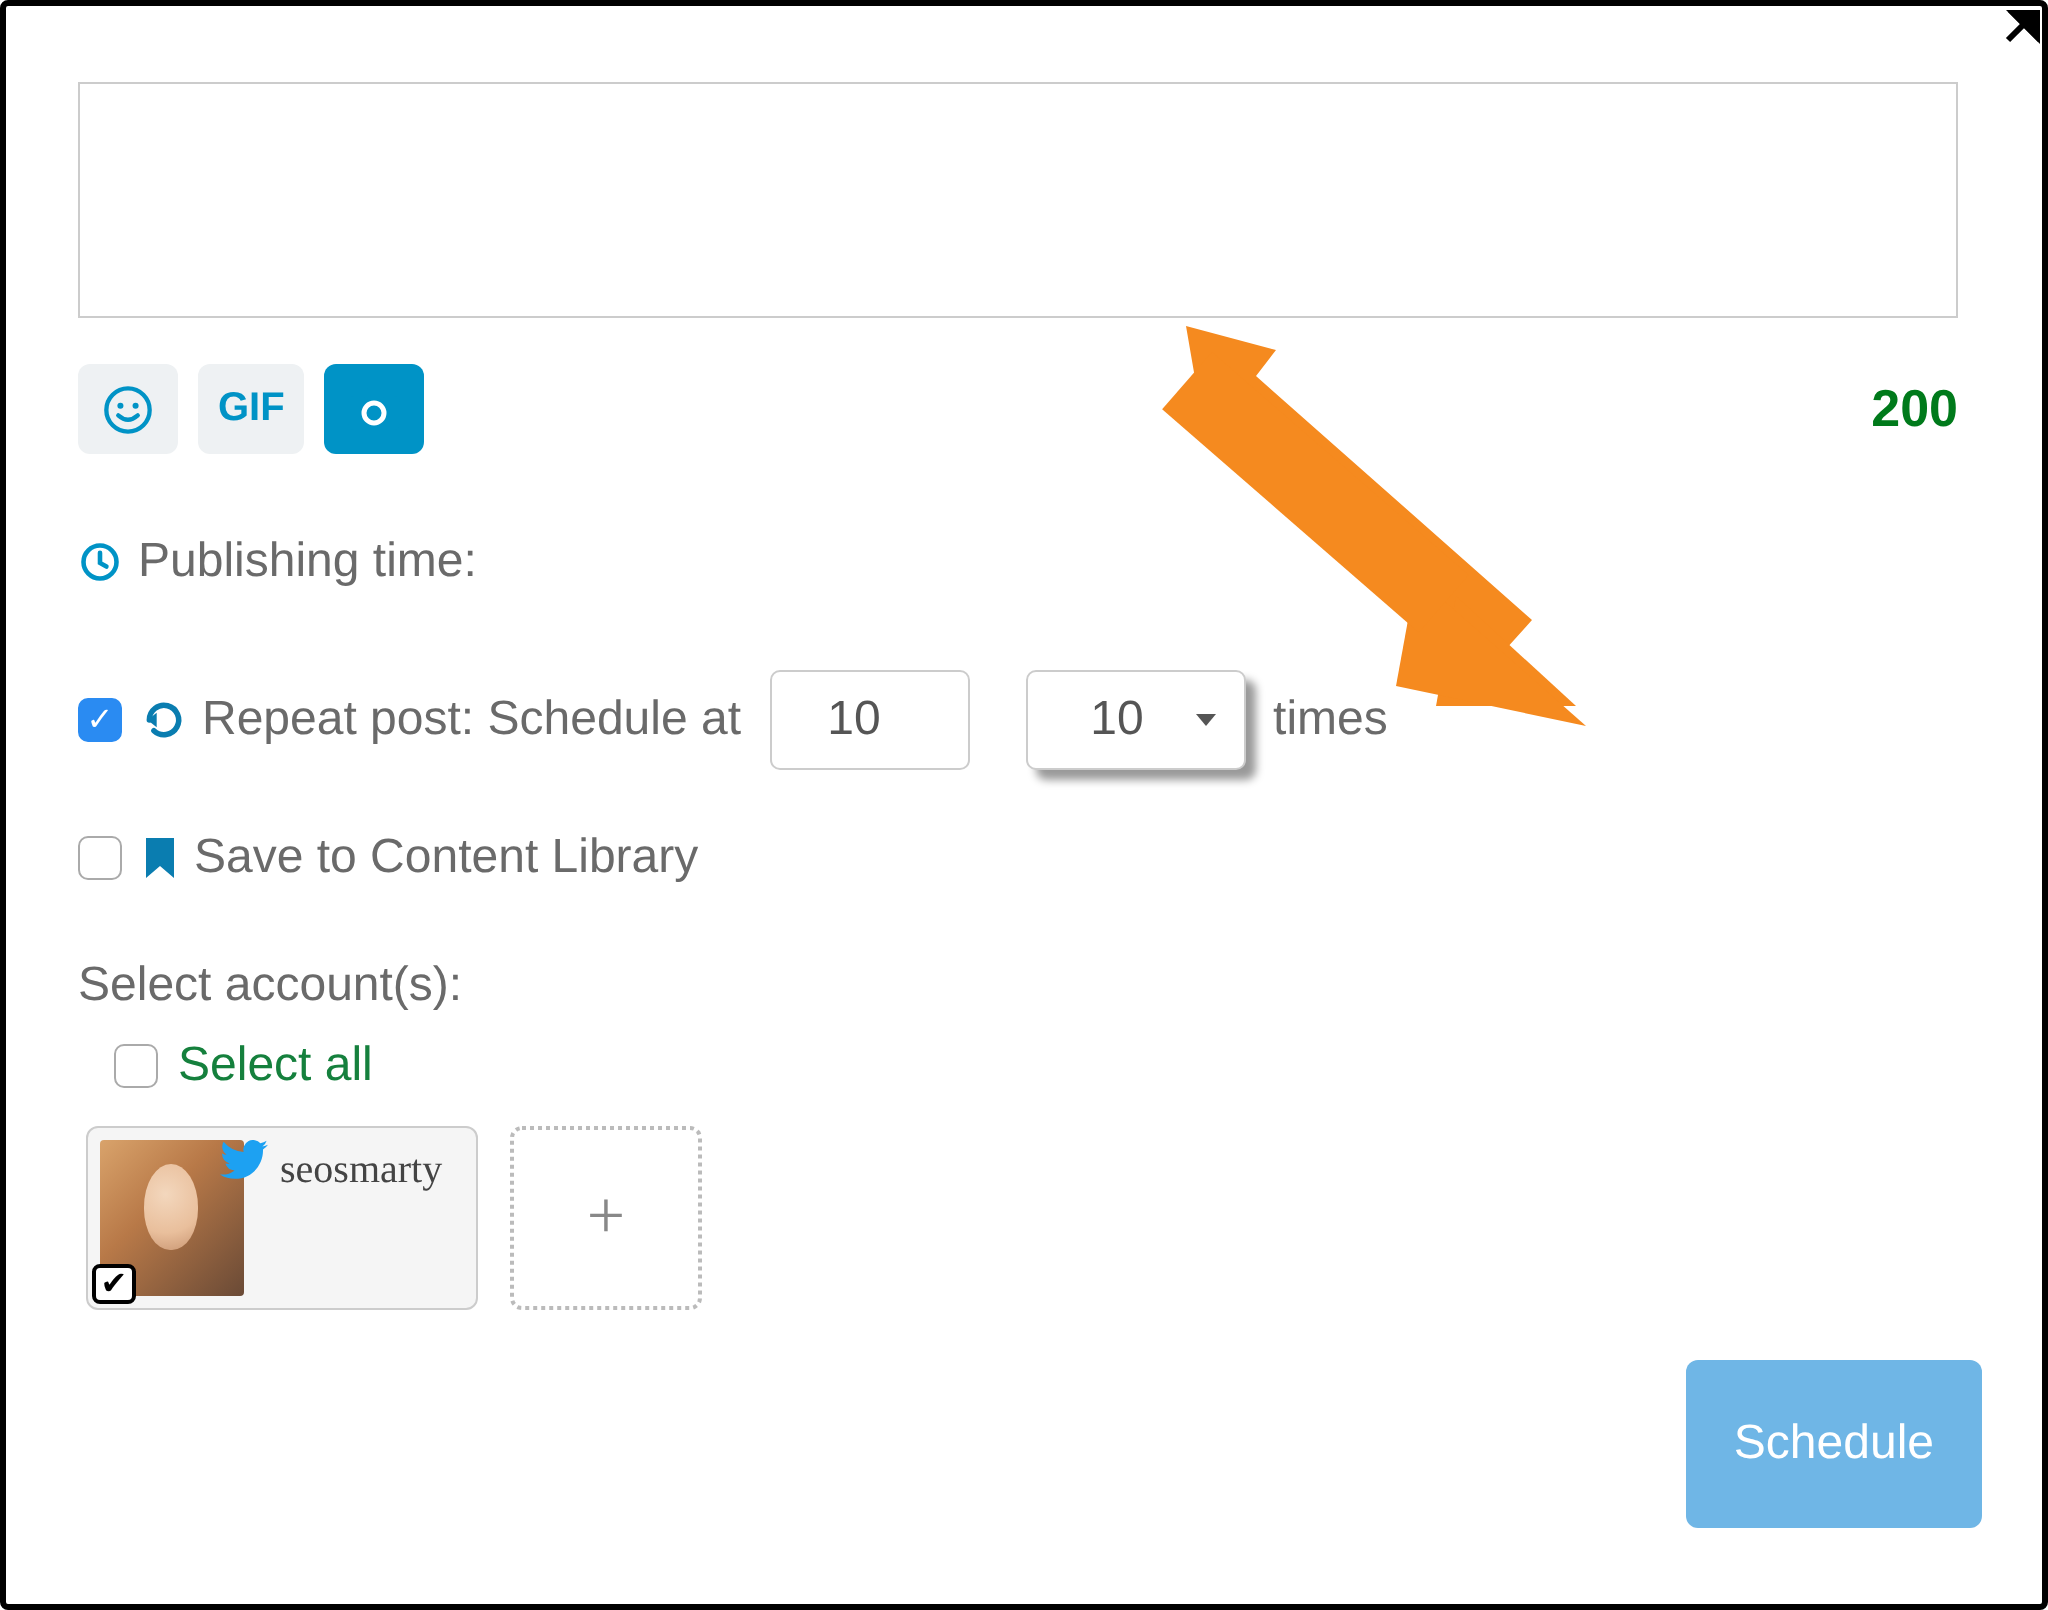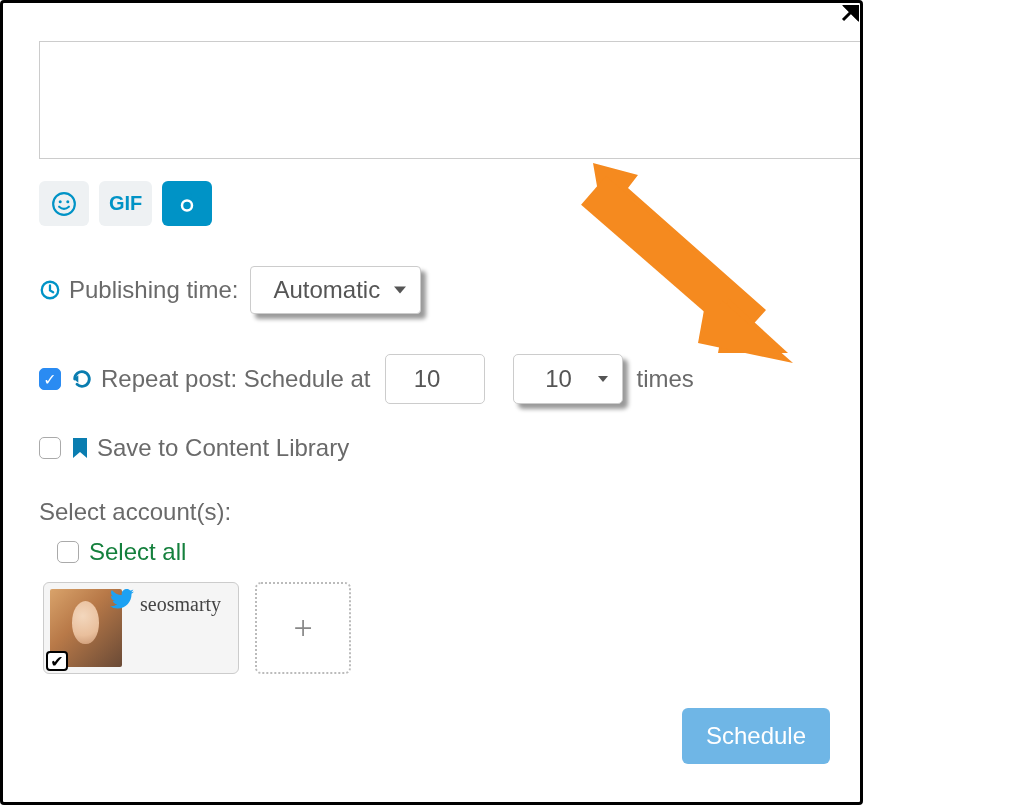--- a/index.html
+++ b/index.html
@@ -3,21 +3,21 @@
 <meta charset="utf-8">
 <style>
   * { box-sizing: border-box; }
   html, body {
     margin: 0; padding: 0;
     font-family: "Helvetica Neue", Helvetica, Arial, sans-serif;
     background: #fff;
     color: #555;
   }
   .frame {
-    width: 863px;
+    width: 1024px;
     height: 805px;
     position: relative;
     border: 3px solid #000;
     border-radius: 4px;
     padding: 10px 20px 20px 20px;
     overflow: hidden;
   }
   .post-area {
     width: 940px;
     height: 118px;
@@ -234,21 +234,21 @@
   }
   .schedule-btn {
     position: absolute;
     right: 30px;
     bottom: 38px;
     background: #6fb6e6;
     color: #fff;
     border: none;
     border-radius: 6px;
     font-size: 24px;
-    padding: 14px 24px;
+    padding: 28px 24px;
     cursor: pointer;
   }
   
   .arrow-anno {
     position: absolute;
     left: 555px; top: 160px;
     width: 250px; height: 220px;
     pointer-events: none;
   }
   
@@ -294,24 +294,20 @@
   </div>
 
   <div class="row">
     <span class="clock-icon">
       <svg width="22" height="22" viewBox="0 0 24 24">
           <circle cx="12" cy="12" r="9" fill="none" stroke="#0093c6" stroke-width="2.5"></circle>
           <path d="M12 7 V12.5 L15.5 14.5" stroke="#0093c6" stroke-width="2.5" fill="none" stroke-linecap="round"></path>
         </svg>
     </span>
     <span>Publishing time:</span>
-    <div class="select-control">
-      <span>Automatic</span>
-      <span class="caret"></span>
-    </div>
   </div>
 
   <div class="row">
     <span class="chk checked">✓</span>
     <span class="refresh-icon">
       <svg width="22" height="22" viewBox="0 0 24 24">
           <path d="M4 12a8 8 0 1 1 2.5 5.8" fill="none" stroke="#0a7db0" stroke-width="3" stroke-linecap="round"></path>
           <polygon points="3,12 8,8 8,16" fill="#0a7db0"></polygon>
         </svg>
     </span>

